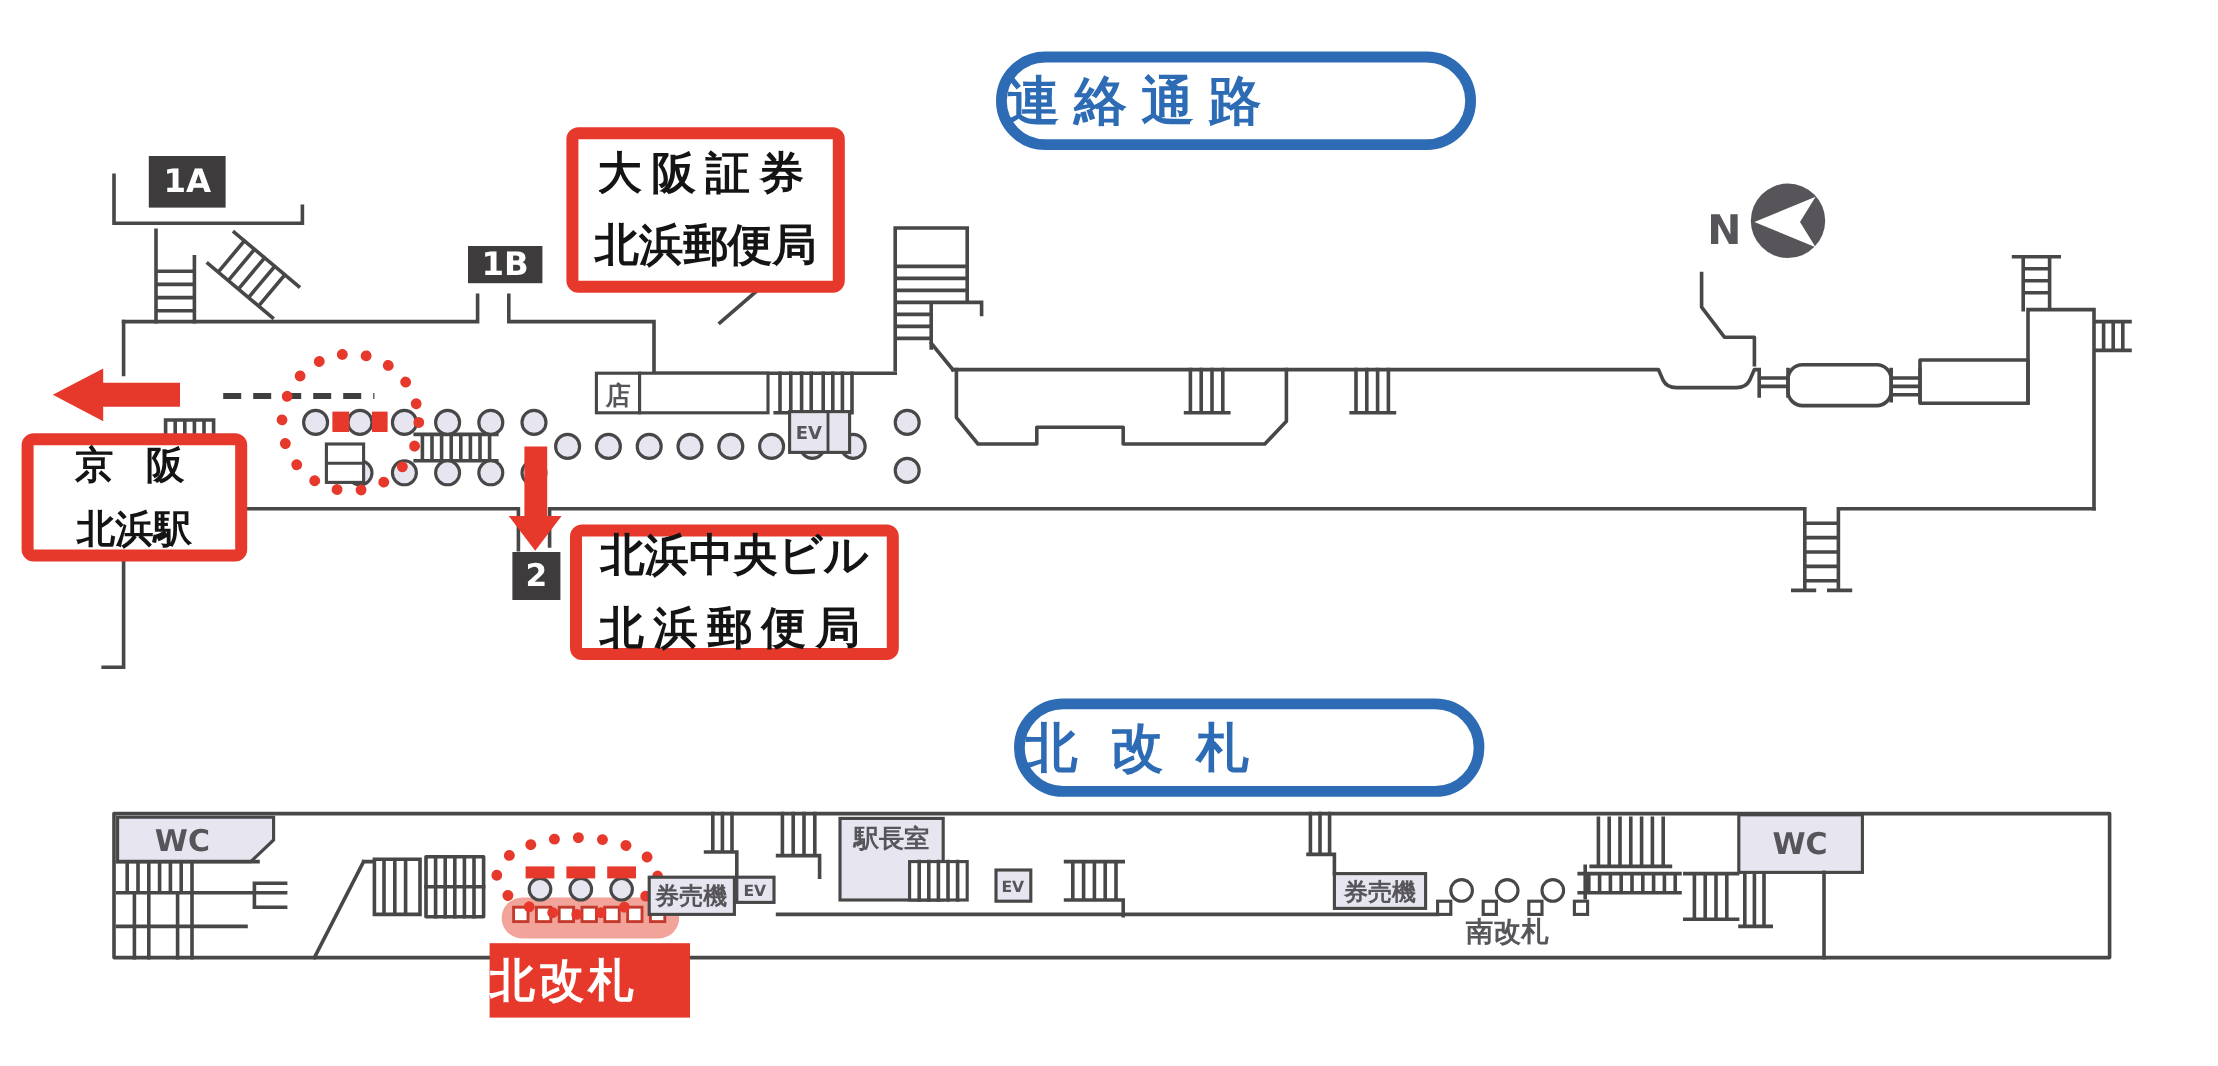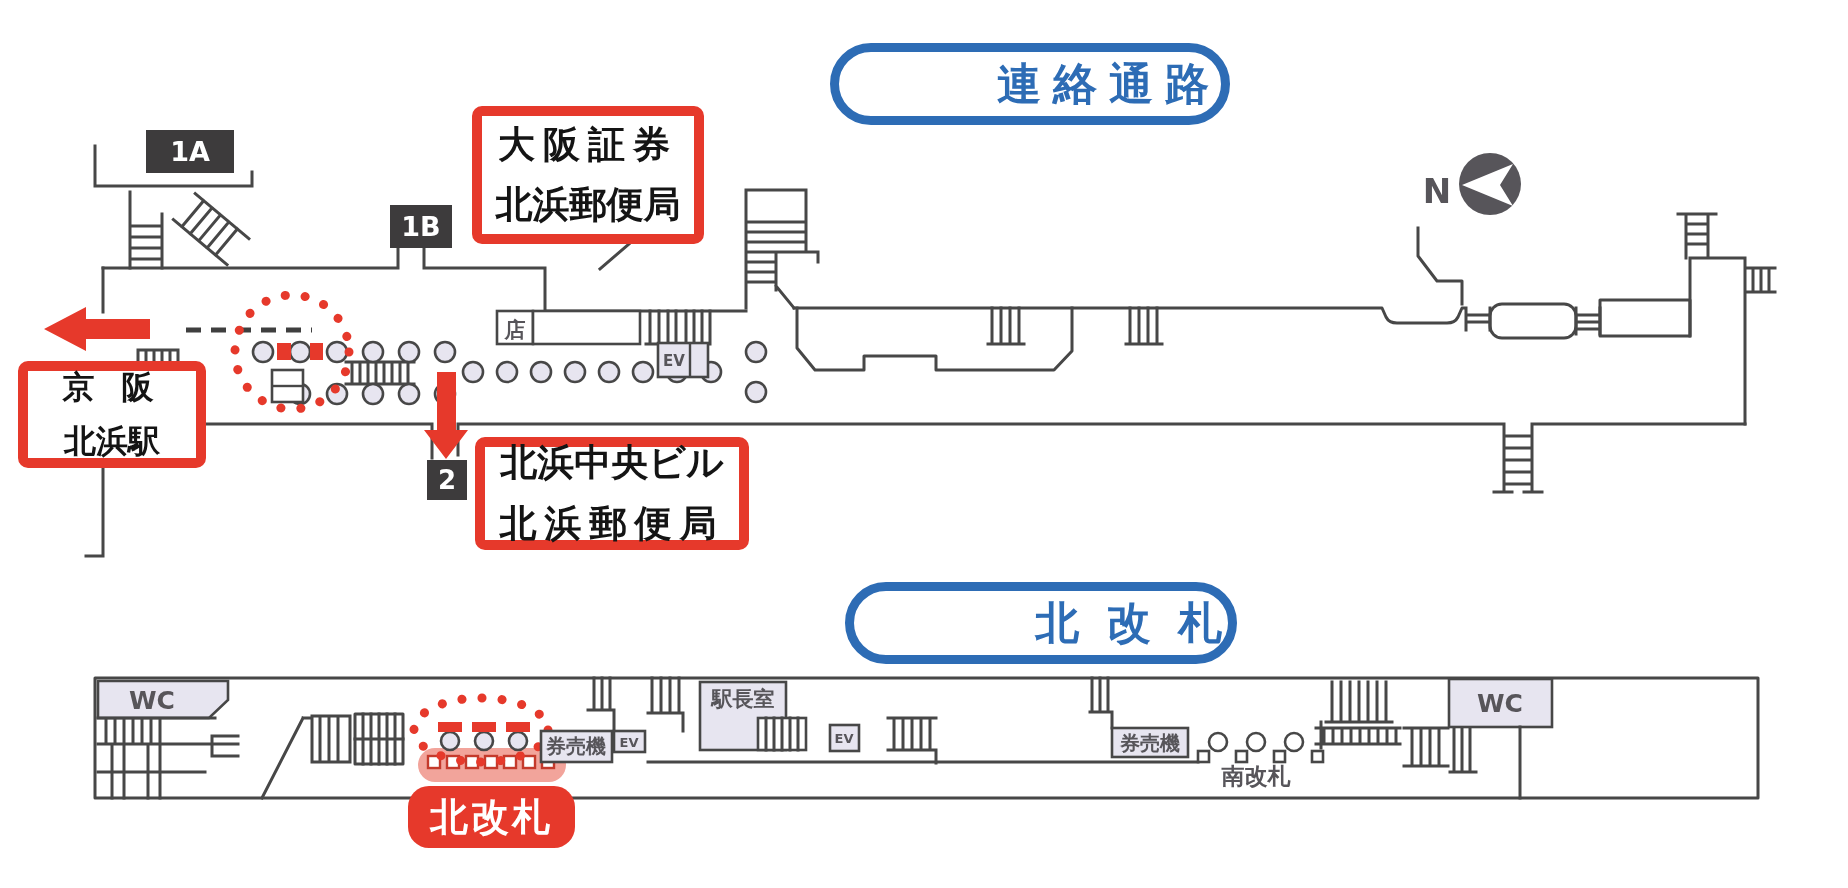--- a/index.html
+++ b/index.html
@@ -15,29 +15,29 @@
   .dash{fill:none;stroke:#3f3f3f;stroke-width:5;stroke-dasharray:15 10;}
   .panelbox{fill:var(--panel);stroke:var(--line);stroke-width:2.6;}
   .wbox{fill:#fff;stroke:var(--line);stroke-width:2.6;}
   .pillar{fill:var(--panel);stroke:var(--line);stroke-width:2.6;}
   .redfill{fill:var(--red);stroke:none;}
   .reddot{fill:none;stroke:var(--red);stroke-width:9;stroke-linecap:round;stroke-dasharray:0.1 20;}
   .gatebox{fill:#fff;stroke:#c43a2c;stroke-width:2.4;}
   .maptext{font-family:"DejaVu Sans","Liberation Sans",sans-serif;font-weight:bold;fill:#57555a;}
   .pill{position:absolute;box-sizing:border-box;border:9px solid var(--blue);border-radius:46px;
         background:#fff;color:var(--blue);font-weight:bold;display:flex;align-items:center;
-        justify-content:flex-end;font-size:44px;letter-spacing:12px;}
+        justify-content:flex-start;font-size:44px;letter-spacing:12px;}
   .badge{position:absolute;box-sizing:border-box;background:var(--dark);color:#fff;display:flex;
          align-items:center;justify-content:center;font-weight:bold;font-size:27px;}
   .redbox{position:absolute;box-sizing:border-box;border:10px solid var(--red);border-radius:10px;
           background:#fff;color:#141414;font-weight:bold;text-align:center;display:flex;
           flex-direction:column;justify-content:center;line-height:1.3;gap:12px;}
   .redbox .sp{letter-spacing:8px;}
   .redlabel{position:absolute;background:var(--red);color:#fff;font-weight:bold;display:flex;
-            align-items:center;justify-content:center;font-size:38px;letter-spacing:3px;border-radius:21px;}
+            align-items:center;justify-content:flex-start;font-size:38px;letter-spacing:3px;}
 </style>
 </head>
 <body>
 
 <div class="stage">
 
   <svg width="1848" height="888" viewBox="0 0 1848 888">
 
     <g>
 
@@ -223,25 +223,25 @@
   </svg>
 
   <div class="pill" style="left:830px;top:43px;width:400px;height:82px;">
     <span>連絡通路</span>
   </div>
 
   <div class="pill" style="left:845px;top:543px;width:392px;height:82px;letter-spacing:6px;margin-top:39px;">
     <span>北 改 札</span>
   </div>
 
-  <div class="badge" style="left:146px;top:130px;width:88px;height:43px;">
+  <div class="badge" style="left:124px;top:130px;width:64px;height:43px;">
     <span>1A</span>
   </div>
 
-  <div class="badge" style="left:390px;top:205px;width:62px;height:43px;">
+  <div class="badge" style="left:390px;top:205px;width:62px;height:31px;">
     <span>1B</span>
   </div>
 
   <div class="badge" style="left:427px;top:460px;width:40px;height:40px;font-size:26px;">
     <span>2</span>
   </div>
 
   <div class="redbox" style="left:472px;top:106px;width:232px;height:138px;font-size:37px;">
     <div class="sp">大阪証券</div>
     <div>北浜郵便局</div>

